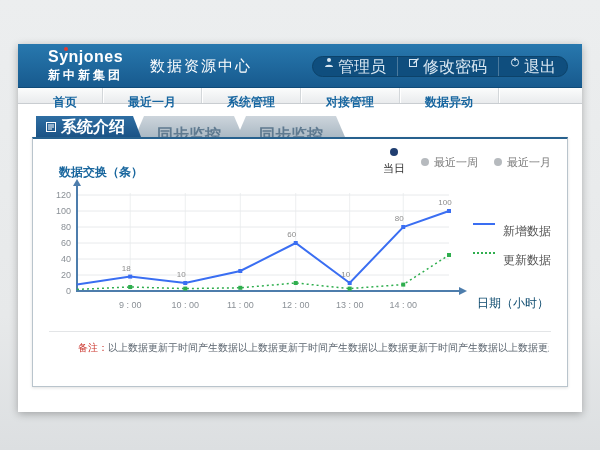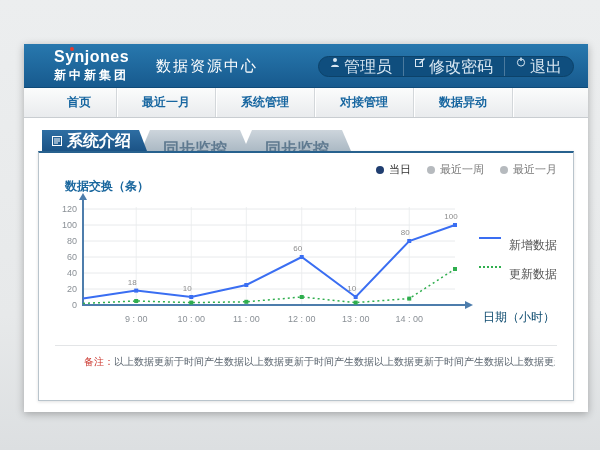--- a/index.html
+++ b/index.html
@@ -1,41 +1,41 @@
 <!DOCTYPE html>
 <html><head>
 <meta charset="utf-8">
 <style>
   * { margin:0; padding:0; box-sizing:border-box; }
   body { font-family:"Liberation Sans","DejaVu Sans",sans-serif; }
   .stage { position:relative; width:600px; height:450px; overflow:hidden;
            background:linear-gradient(#eceeef 0%, #e7e9ea 70%, #dcdfe1 100%); }
   .window { position:absolute; left:18px; top:44px; width:564px; height:368px;
-            background:#fff; box-shadow:0 2px 8px rgba(0,0,0,0.28);margin-left:6px; }
+            background:#fff; box-shadow:0 2px 8px rgba(0,0,0,0.28); }
 
   
   .header { position:relative; height:44px;
             background:linear-gradient(#2878ae, #175a8e);
             border-bottom:1px solid #0e4a78; }
   .logo { position:absolute; left:30px; top:4px; color:#fff; text-align:center; }
   .logo-l1 { font-size:16px; font-weight:bold; letter-spacing:0.5px; position:relative; }
   .logo-dot { position:absolute; width:4px; height:4px; border-radius:50%;
               background:#e8392e; left:16px; top:-1px; }
   .logo-l2 { font-size:12px; font-weight:bold; letter-spacing:3px; margin-top:1px; }
   .app-title { position:absolute; left:132px; top:13px; color:#fff; font-size:15px; letter-spacing:2px; }
   .user-pill { position:absolute; right:14px; top:12px; height:21px; display:flex; align-items:center;
                background:#0f4e7e; border:1px solid #0c4269; border-radius:11px; overflow:hidden; }
   .user-item { display:flex; align-items:flex-start; gap:4px; padding:0 11px; height:100%;
                color:#d9e7f2; font-size:16px; cursor:pointer; }
   .user-item + .user-item { border-left:1px solid rgba(255,255,255,0.25); }
   .uicon { display:inline-flex; }
 
   
-  .nav { height:30px; background:linear-gradient(#fbfcfc, #e9ebed);
-         border-bottom:1px solid #c9cdd1; display:flex; padding-left:18px; }
+  .nav { height:16px; background:linear-gradient(#fbfcfc, #e9ebed);
+         border-bottom:1px solid #c9cdd1; display:flex; padding-left:10px; }
   .nav-item { line-height:29px; padding:0 25px; font-size:12px; font-weight:bold;
               color:#1766a0; cursor:pointer; border-right:1px solid #d3d7da;
               box-shadow:1px 0 0 #fff; }
 
   
   .content { padding:12px 14px 0; }
   .tabs { display:flex; height:21px; margin-left:4px; position:relative; z-index:2; }
   .tab { font-size:16px; font-weight:bold; line-height:21px; cursor:pointer; }
   .tab-active { display:flex; align-items:center; gap:5px; padding:0 16px 0 10px;
                 background:linear-gradient(#2e6ea3, #1b5386); color:#fff;
@@ -44,21 +44,21 @@
                   padding:8px 22px; margin-left:-6px; z-index:-1;
                   clip-path:polygon(9px 0, calc(100% - 9px) 0, 100% 100%, 0 100%); }
 
   
   .panel { position:relative; height:250px; background:#fff;
            border:1px solid #b9c4cc; border-top:2px solid #27618e;
            box-shadow:0 1px 3px rgba(0,0,0,0.12); }
   .radio-row { position:absolute; top:9px; right:16px; display:flex; gap:16px; }
   .radio-opt { display:flex; align-items:center; gap:5px; font-size:11px; color:#777; cursor:pointer; }
   .radio-dot { width:8px; height:8px; border-radius:50%; background:#b6babe; }
-  .radio-opt.sel { color:#333; }
+  .radio-opt.sel { color:#333;flex-direction:column; }
   .radio-opt.sel .radio-dot { background:#203e70; }
   .ylabel { position:absolute; top:25px; left:26px; font-size:12px; font-weight:bold; color:#1a679e; }
   .chart-wrap { position:absolute; top:40px; left:8px; }
   .xlabel { position:absolute; top:156px; right:18px; font-size:12px; font-weight:normal; color:#0c4a6e; }
   .legend { position:absolute; top:84px; right:16px; }
   .legend-item { display:flex; align-items:flex-start; gap:8px; font-size:12px; color:#555; margin-bottom:12px; }
   .ls-solid { width:22px; height:0; border-top:2px solid #3a6ef2; }
   .ls-dotted { width:22px; height:0; border-top:2px dotted #2fae4e; }
   .divider { position:absolute; left:16px; right:16px; top:192px; border-top:1px solid #e3e5e7; }
   .note { position:absolute; top:202px; left:45px; right:18px; font-size:10px; color:#5c6670;

